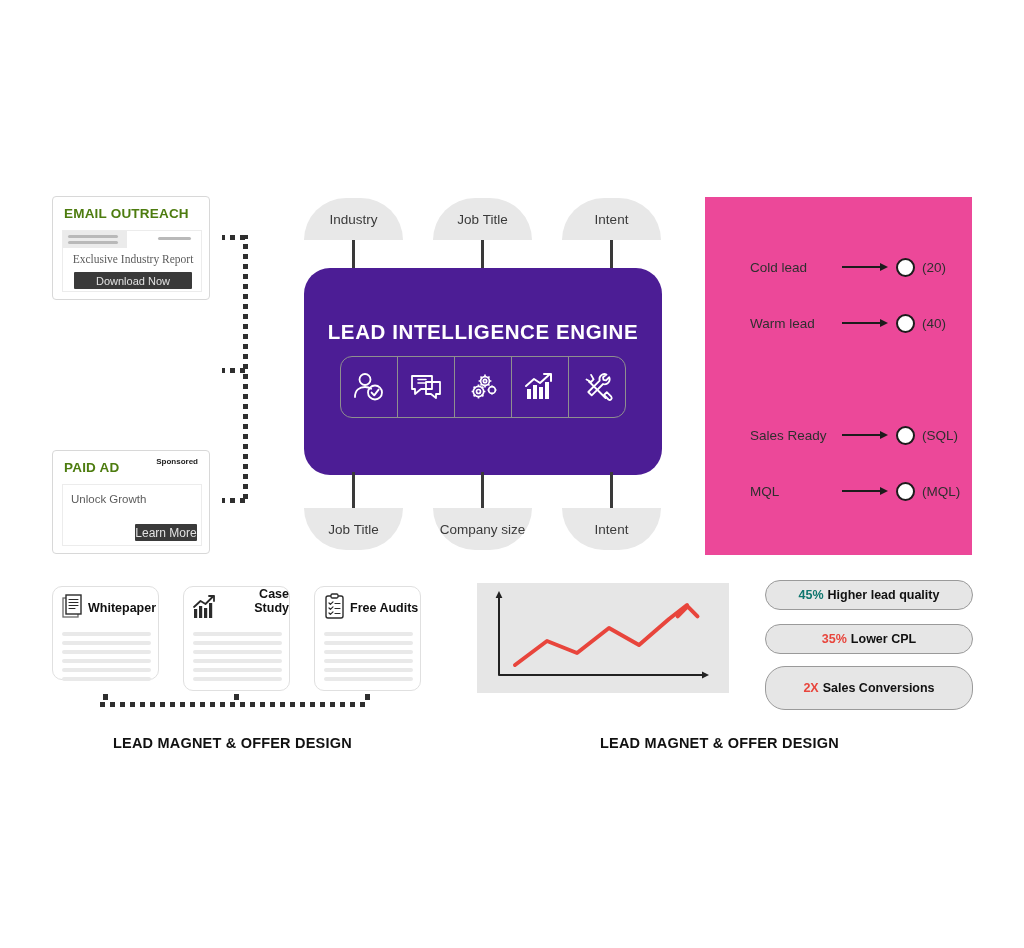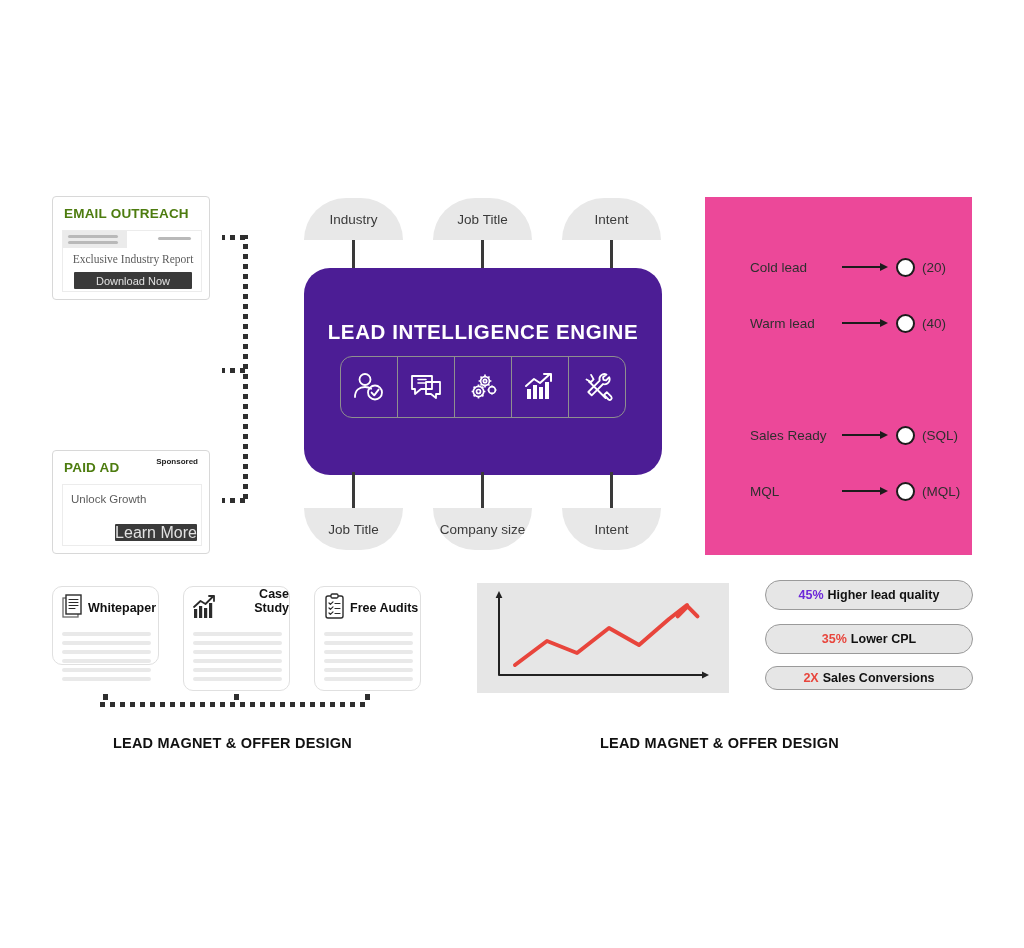--- a/index.html
+++ b/index.html
@@ -268,21 +268,21 @@
     display: flex;
     align-items: center;
     justify-content: center;
     box-sizing: border-box;
     font-weight: bold;
     font-size: 12.5px;
     color: #111111;
     white-space: nowrap;
   }
   .pill .accent { color: #e8453c; }
-  .pill .accent.dark { color: #6d28d9; }
+  .pill .accent.dark { color: #0f766e; }
 
   
   .caption {
     position: absolute;
     font-weight: bold;
     font-size: 14.5px;
     color: #111111;
     letter-spacing: 0.2px;
     white-space: nowrap;
   }
@@ -303,21 +303,21 @@
       <div class="dark-btn" style="left:11px; top:41px; width:118px; height:17px;">Download Now</div>
     </div>
   </div>
 
 
   <div class="chan-card" style="left:52px; top:450px; width:158px; height:104px;">
     <div class="chan-title abs" style="left:11px; top:9px;">PAID AD</div>
     <div class="chan-sub abs" style="right:11px; top:6px;">Sponsored</div>
     <div class="inner-box" style="left:9px; top:33px; width:140px; height:62px;">
       <div class="body-txt abs" style="left:8px; top:8px;">Unlock Growth</div>
-      <div class="dark-btn" style="right:4px; bottom:4px; width:82px; height:17px; font-size:16px;">Learn More</div>
+      <div class="dark-btn" style="right:4px; bottom:4px; width:62px; height:17px; font-size:12px;">Learn More</div>
     </div>
   </div>
 
   <div class="dot-h" style="left:222px; top:235px; width:26px;"></div>
   <div class="dot-v" style="left:243px; top:235px; height:268px;"></div>
   <div class="dot-h" style="left:222px; top:368px; width:26px;"></div>
   <div class="dot-h" style="left:222px; top:498px; width:26px;"></div>
 
   <div class="cap-top" style="left:304px; top:198px; width:99px; height:42px;">
     <span>Industry</span>
@@ -453,21 +453,21 @@
       <span class="score-label" style="width:92px;">MQL</span>
       <span class="arrow-wrap">
         <span class="arrow-shaft" style="width:38px;"></span>
           <span class="arrow-head"></span>
       </span>
       <span class="score-dot" style="margin-left:8px;"></span>
       <span class="score-val" style="margin-left:7px;">(MQL)</span>
     </div>
   </div>
 
-  <div class="magnet-card" style="left:52px; top:586px; width:107px; height:79px;padding-left:29px;">
+  <div class="magnet-card" style="left:52px; top:586px; width:107px; height:94px;padding-left:29px;">
     <svg width="22" height="26" viewBox="0 0 22 26" style="position:absolute; left:9px; top:7px;">
       <rect x="1" y="4" width="15" height="19" fill="#fff" stroke="#6b6b6b" stroke-width="1.3"></rect>
       <rect x="4" y="1" width="15" height="19" fill="#fff" stroke="#2b2b2b" stroke-width="1.4"></rect>
       <path d="M7 5.5 h9 M7 8.5 h9 M7 11.5 h9 M7 14.5 h6" stroke="#2b2b2b" stroke-width="1.1" stroke-linecap="round"></path>
     </svg>
     <div class="magnet-title" style="left:35px; top:14px;">Whitepaper</div>
     <div class="mline" style="left:9px; top:45px; width:89px;"></div>
     <div class="mline" style="left:9px; top:54px; width:89px;"></div>
     <div class="mline" style="left:9px; top:63px; width:89px;"></div>
     <div class="mline" style="left:9px; top:72px; width:89px;"></div>
@@ -537,21 +537,21 @@
     <span style="width:4px;"></span>
     <span>Higher  lead quality</span>
   </div>
 
   <div class="pill" style="left:765px; top:624px; width:208px; height:30px;">
     <span class="accent">35%</span>
     <span style="width:4px;"></span>
     <span>Lower CPL</span>
   </div>
 
-  <div class="pill" style="left:765px; top:666px; width:208px; height:24px;text-align:center;">
+  <div class="pill" style="left:765px; top:666px; width:208px; height:44px;text-align:center;">
     <span class="accent">2X</span>
     <span style="width:4px;"></span>
     <span>Sales Conversions</span>
   </div>
 
   <div class="caption" style="left:113px; top:735px;">LEAD MAGNET &amp; OFFER DESIGN</div>
   <div class="caption" style="left:600px; top:735px;">LEAD MAGNET &amp; OFFER DESIGN</div>
 
 </div>
 

